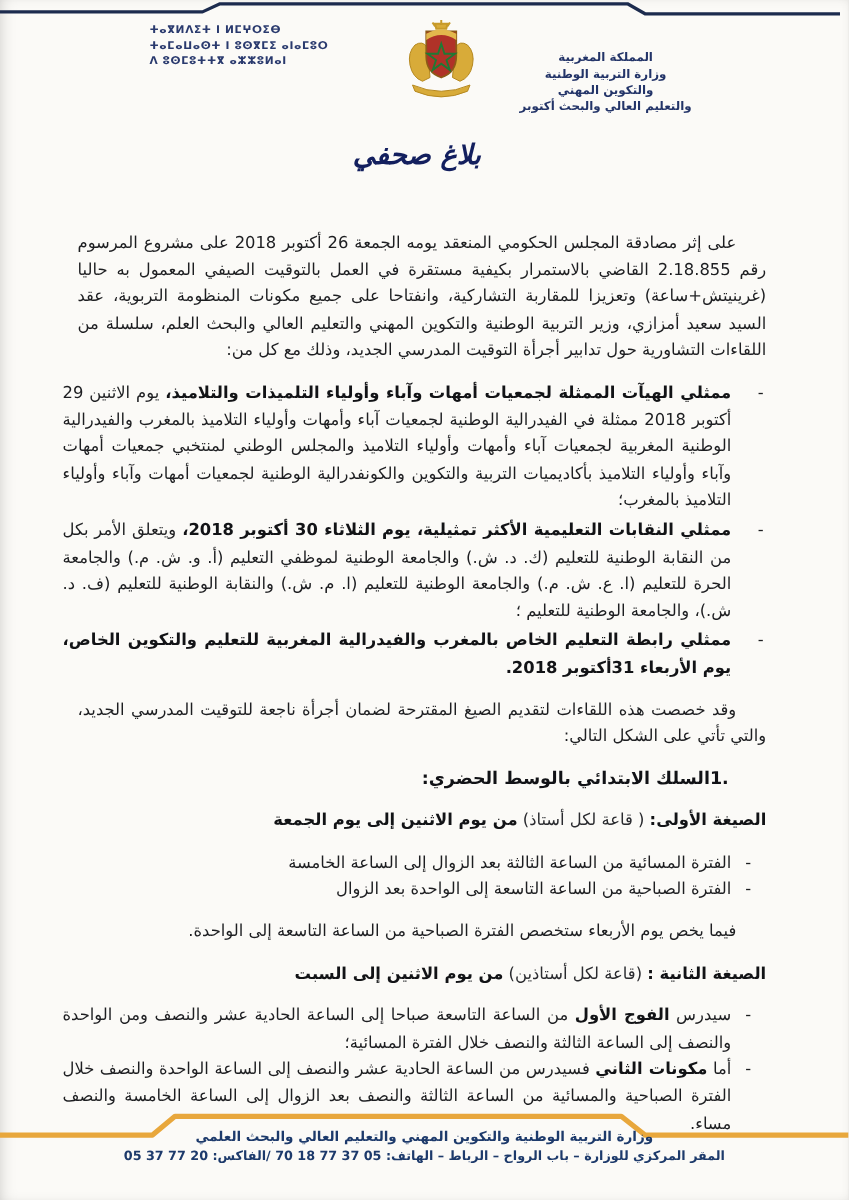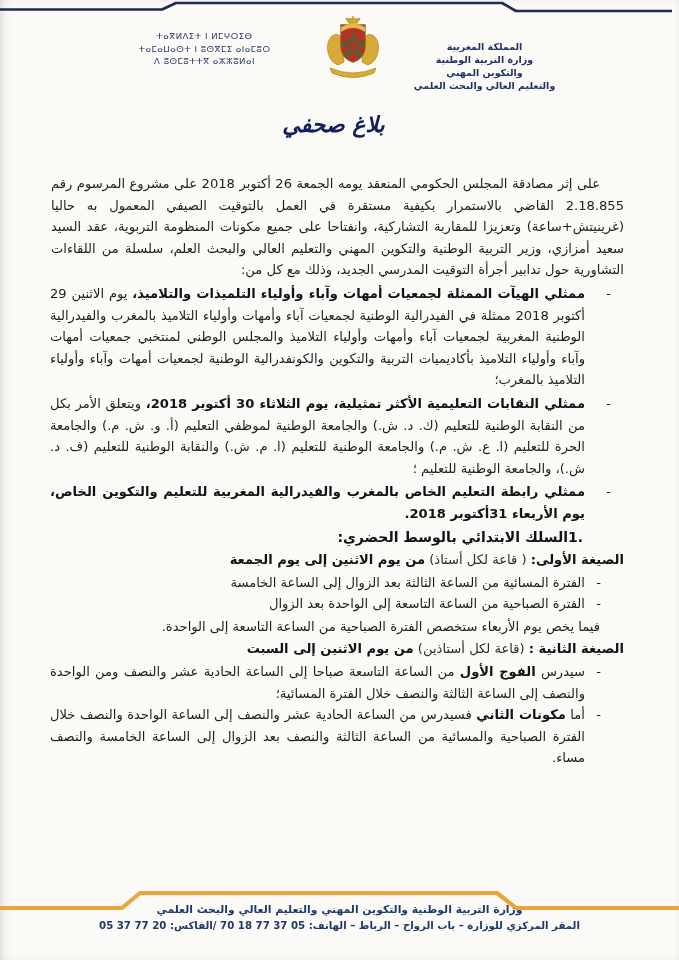--- a/index.html
+++ b/index.html
@@ -24,43 +24,42 @@
     justify-content:center; align-items:flex-start;
   }
   .ministry-ar {
     width:150px; margin-left:28px; margin-top:24px;
     direction:rtl; text-align:center;
     font-size:9.5px; line-height:13px; font-weight:700;
     color:#233468;
   }
   .emblem-wrap { width:58px; height:66px; margin-left:34px; }
   .ministry-tifinagh {
-    width:170px; margin-top:14px;
-    text-align:center;
-    font-size:8.5px; line-height:12.5px; font-weight:400;
+    width:170px; margin-top:2px;
+    font-size:8.5px; line-height:12.5px; font-weight:700;
     color:#2a3a6e; letter-spacing:.5px;
   }
 
   
   .doc-title {
     position:absolute; top:112px; left:0; right:12px;
     text-align:center;
     font-size:22px; font-weight:700; font-style:italic;
     color:#131f5e;
     direction:rtl;
   }
 
   
   .doc-body {
     position:absolute; top:172px; right:54px; left:50px;
     direction:rtl; text-align:justify;
     font-size:13.1px; line-height:21.6px;
     color:#1d1e21;
   }
-  .doc-body p { margin:1px; }
+  .doc-body p { margin:12px; }
   .indent { text-indent:24px; }
   b, .b { font-weight:700; color:#121316; }
 
   .blist { margin:2px 40px 2px 0; }
   .bitem { position:relative; margin-bottom:2px; }
   .bitem::before { content:"-"; position:absolute; right:-26px; top:0; color:#1d1e21; }
 
   .sec-heading {
     margin:2px 42px 0 0 !important;
     font-weight:700; font-size:14px; color:#111216;
@@ -91,21 +90,21 @@
 
   <svg class="topline" width="679" height="16" viewBox="0 0 679 16">
     <path d="M0,9.5 L162,9.5 L176,3 L502,3 L516,11 L672,11" fill="none" stroke="#1c2b4e" stroke-width="2.6" stroke-linejoin="round"></path>
   </svg>
 
   <div class="letterhead">
     <div class="ministry-ar">
       <div>المملكة المغربية</div>
       <div>وزارة التربية الوطنية</div>
       <div>والتكوين المهني</div>
-      <div>والتعليم العالي والبحث العلمي</div>
+      <div>والتعليم العالي والبحث أكتوبر</div>
     </div>
 
     <div class="emblem-wrap">
       <svg width="58" height="66" viewBox="0 0 58 66">
 
         <path d="M24,3 h10 l-1,4 h-8 z M22,2 l2,3 M36,2 l-2,3 M29,0 v4" stroke="#c79a2a" stroke-width="1.6" fill="#d8ab39"></path>
 
         <path d="M8,20 q-6,6 -4,16 q2,10 10,13 l6,-3 l-2,-24 q-4,-6 -10,-2 z" fill="#d8ab39" stroke="#b5881f" stroke-width="0.8"></path>
         <path d="M50,20 q6,6 4,16 q-2,10 -10,13 l-6,-3 l2,-24 q4,-6 10,-2 z" fill="#d8ab39" stroke="#b5881f" stroke-width="0.8"></path>
 
@@ -137,20 +136,21 @@
         <span class="b">ممثلي الهيآت الممثلة لجمعيات أمهات وآباء وأولياء التلميذات والتلاميذ،</span><span> يوم الاثنين 29 أكتوبر 2018 ممثلة في الفيدرالية الوطنية لجمعيات آباء وأمهات وأولياء التلاميذ بالمغرب والفيدرالية الوطنية المغربية لجمعيات آباء وأمهات وأولياء التلاميذ والمجلس الوطني لمنتخبي جمعيات أمهات وآباء وأولياء التلاميذ بأكاديميات التربية والتكوين والكونفدرالية الوطنية لجمعيات أمهات وآباء وأولياء التلاميذ بالمغرب؛</span>
       </div>
       <div class="bitem">
         <span class="b">ممثلي النقابات التعليمية الأكثر تمثيلية، يوم الثلاثاء 30 أكتوبر 2018،</span><span> ويتعلق الأمر بكل من النقابة الوطنية للتعليم (ك. د. ش.) والجامعة الوطنية لموظفي التعليم (أ. و. ش. م.) والجامعة الحرة للتعليم (ا. ع. ش. م.) والجامعة الوطنية للتعليم (ا. م. ش.) والنقابة الوطنية للتعليم (ف. د. ش.)، والجامعة الوطنية للتعليم ؛</span>
       </div>
       <div class="bitem">
         <span class="b">ممثلي رابطة التعليم الخاص بالمغرب والفيدرالية المغربية للتعليم والتكوين الخاص، يوم الأربعاء 31أكتوبر 2018.</span><span></span>
       </div>
     </div>
 
+    <p class="indent">وقد خصصت هذه اللقاءات لتقديم الصيغ المقترحة لضمان أجرأة ناجعة للتوقيت المدرسي الجديد، والتي تأتي على الشكل التالي:</p>
 
     <p class="sec-heading"><span class="num" dir="ltr">1.</span><span>السلك الابتدائي بالوسط الحضري:</span></p>
 
     <p class="format-line"><span>الصيغة الأولى:</span><span class="note"> ( قاعة لكل أستاذ) </span><span>من يوم الاثنين إلى يوم الجمعة</span></p>
 
     <div class="slist">
       <div class="sitem">الفترة المسائية من الساعة الثالثة بعد الزوال إلى الساعة الخامسة</div>
       <div class="sitem">الفترة الصباحية من الساعة التاسعة إلى الواحدة بعد الزوال</div>
     </div>
 

